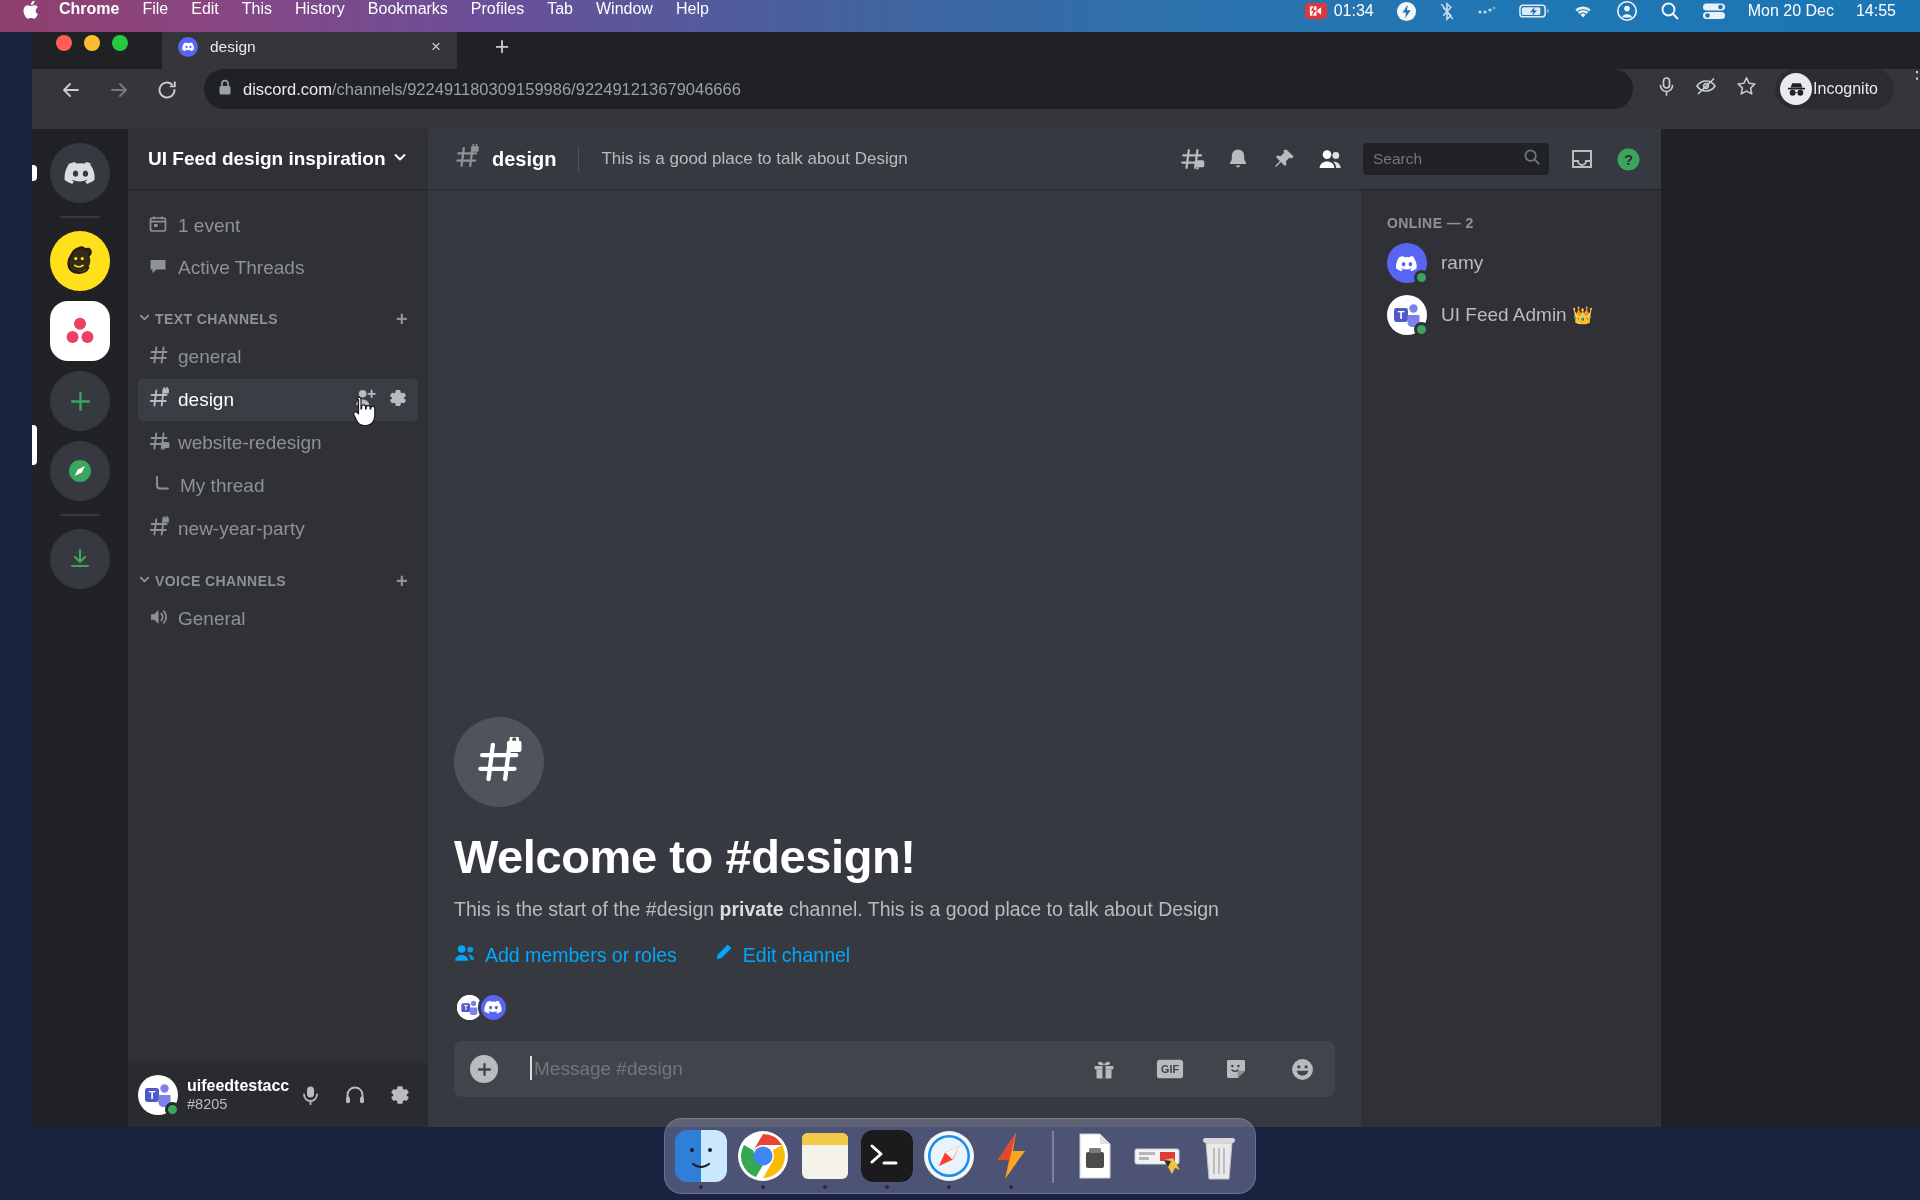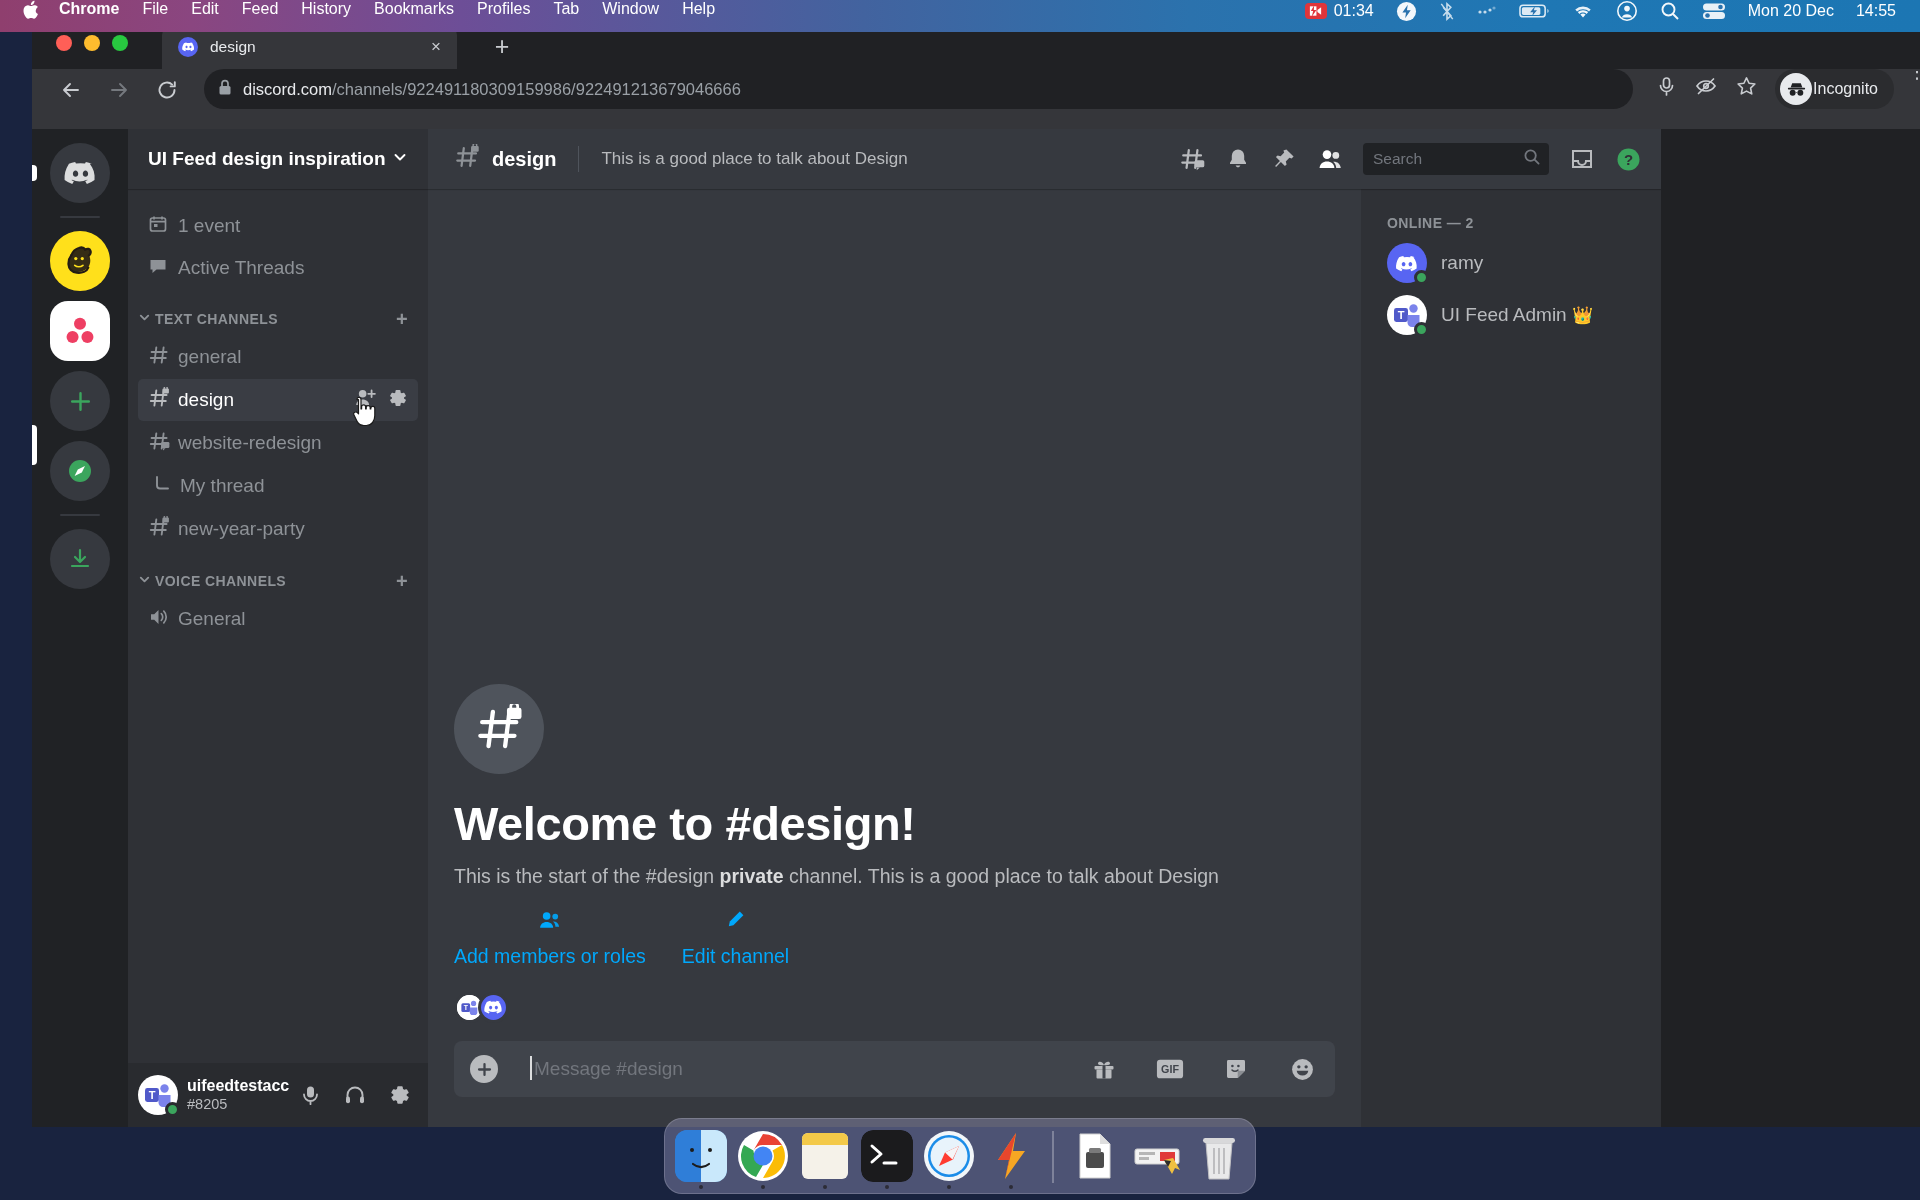--- a/index.html
+++ b/index.html
@@ -139,21 +139,21 @@
   #scroller{ flex:1; position:relative; overflow:hidden;text-decoration:underline;}
   #welcome{ position:absolute; left:26px; bottom:18px; right:20px;}
   #welcomeicon{
     width:90px;height:90px;border-radius:50%;background:#4f545c;
     display:flex;align-items:center;justify-content:center;margin-bottom:22px;
   }
   #welcometitle{ color:#fff; font-size:47px; font-weight:bold; letter-spacing:-.4px; margin-bottom:14px;}
   #welcometext{ color:#b9bbbe; font-size:19.5px; margin-bottom:22px;}
   #welcometext b{ color:#dcddde;}
   .wlinks{ display:flex; gap:36px; align-items:center; margin-bottom:24px;}
-  .wlink{ display:flex; align-items:center; gap:10px; color:#00a8fc; font-size:19.5px; cursor:pointer;flex-direction:column;}
+  .wlink{ display:flex; align-items:center; gap:10px; color:#00a8fc; font-size:19.5px; cursor:pointer;}
   .facepile{ display:flex; align-items:center; }
   .facepile .fa{ width:31px;height:31px;border-radius:50%;display:flex;align-items:center;justify-content:center;
                  border:3px solid #36393f; margin-left:-7px; background:#fff;}
   .facepile .fa:first-child{ margin-left:0;}
 
   #composerwrap{ padding:0 26px 30px 26px;}
   #composer{
     height:56px;background:#40444b;border-radius:8px;display:flex;align-items:center;padding:0 16px; gap:32px;justify-content:flex-end;
   }
   #plusbtn{ width:28px;height:28px;border-radius:50%;background:#b9bbbe;display:flex;align-items:center;justify-content:center;color:#40444b;font-size:23px;line-height:0;flex:0 0 auto;cursor:pointer;}
@@ -192,21 +192,21 @@
 
 <div id="menubar">
   <span class="apple">
     <svg width="17" height="20" viewBox="0 0 17 20" fill="#fff">
         <path d="M13.9 10.6c0-2.3 1.9-3.4 2-3.5-1.1-1.6-2.8-1.8-3.4-1.8-1.4-.2-2.8.8-3.5.8s-1.8-.8-3-.8c-1.5 0-2.9.9-3.7 2.3-1.6 2.7-.4 6.8 1.1 9 .8 1.1 1.6 2.3 2.8 2.2 1.1 0 1.6-.7 2.9-.7s1.7.7 2.9.7 2-1.1 2.7-2.2c.9-1.2 1.2-2.4 1.2-2.5 0 0-2.3-.9-2.3-3.5zM11.6 3.8c.6-.8 1-1.9.9-3-.9 0-2 .6-2.7 1.4-.6.7-1.1 1.8-.9 2.9 1 0 2-.5 2.7-1.3z"></path>
       </svg>
   </span>
   <span class="mitem bold">Chrome</span>
   <span class="mitem">File</span>
   <span class="mitem">Edit</span>
-  <span class="mitem">Feed</span>
+  <span class="mitem">This</span>
   <span class="mitem">History</span>
   <span class="mitem">Bookmarks</span>
   <span class="mitem">Profiles</span>
   <span class="mitem">Tab</span>
   <span class="mitem">Window</span>
   <span class="mitem">Help</span>
 
   <span class="right">
     <span style="display:flex;align-items:center;gap:7px;">
       <span class="rec-badge">

